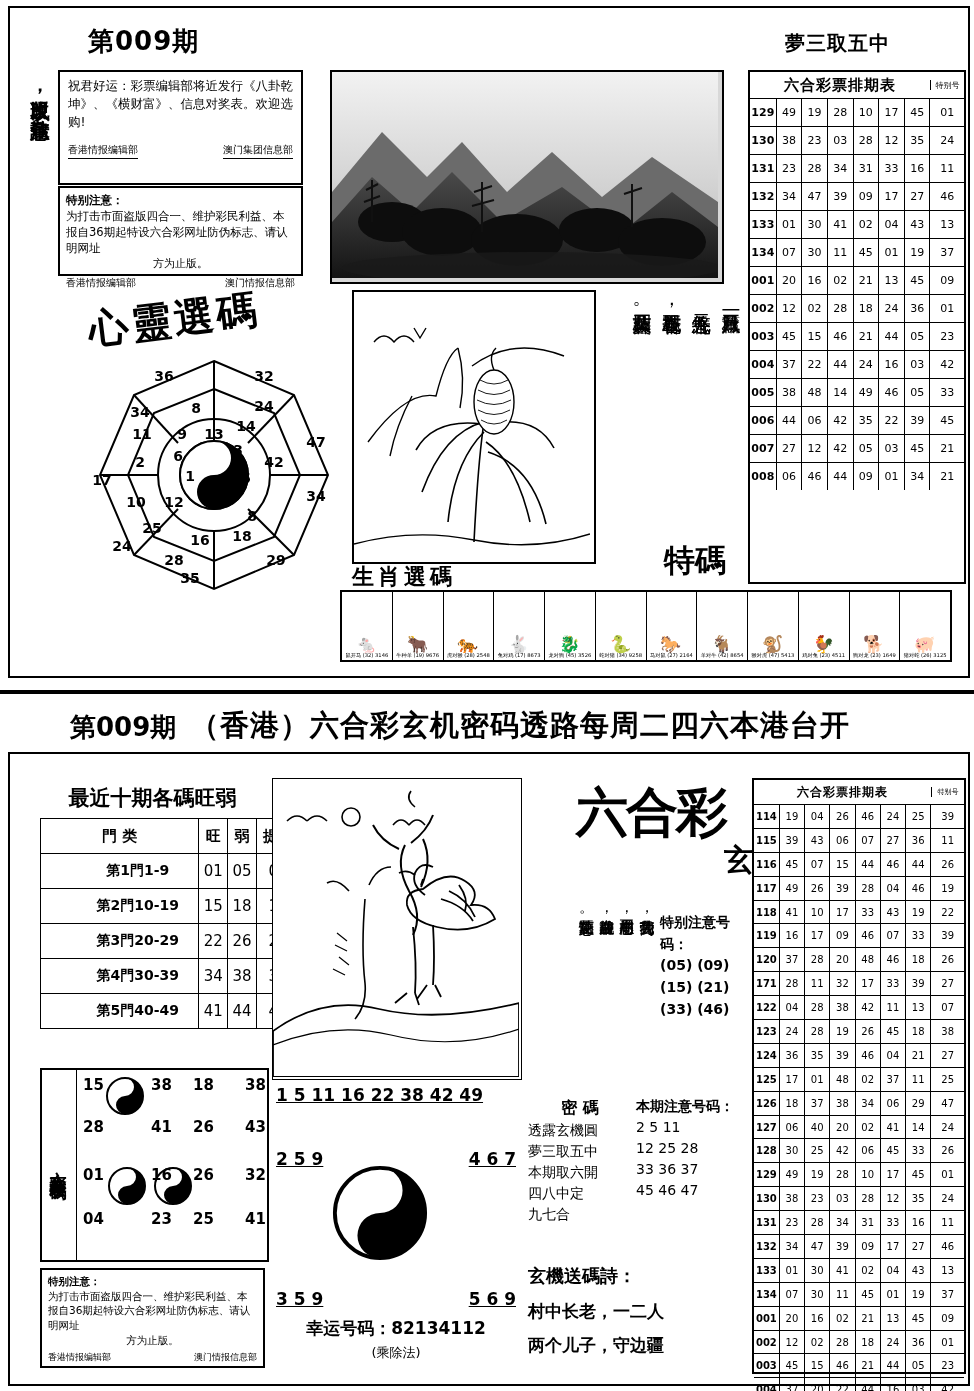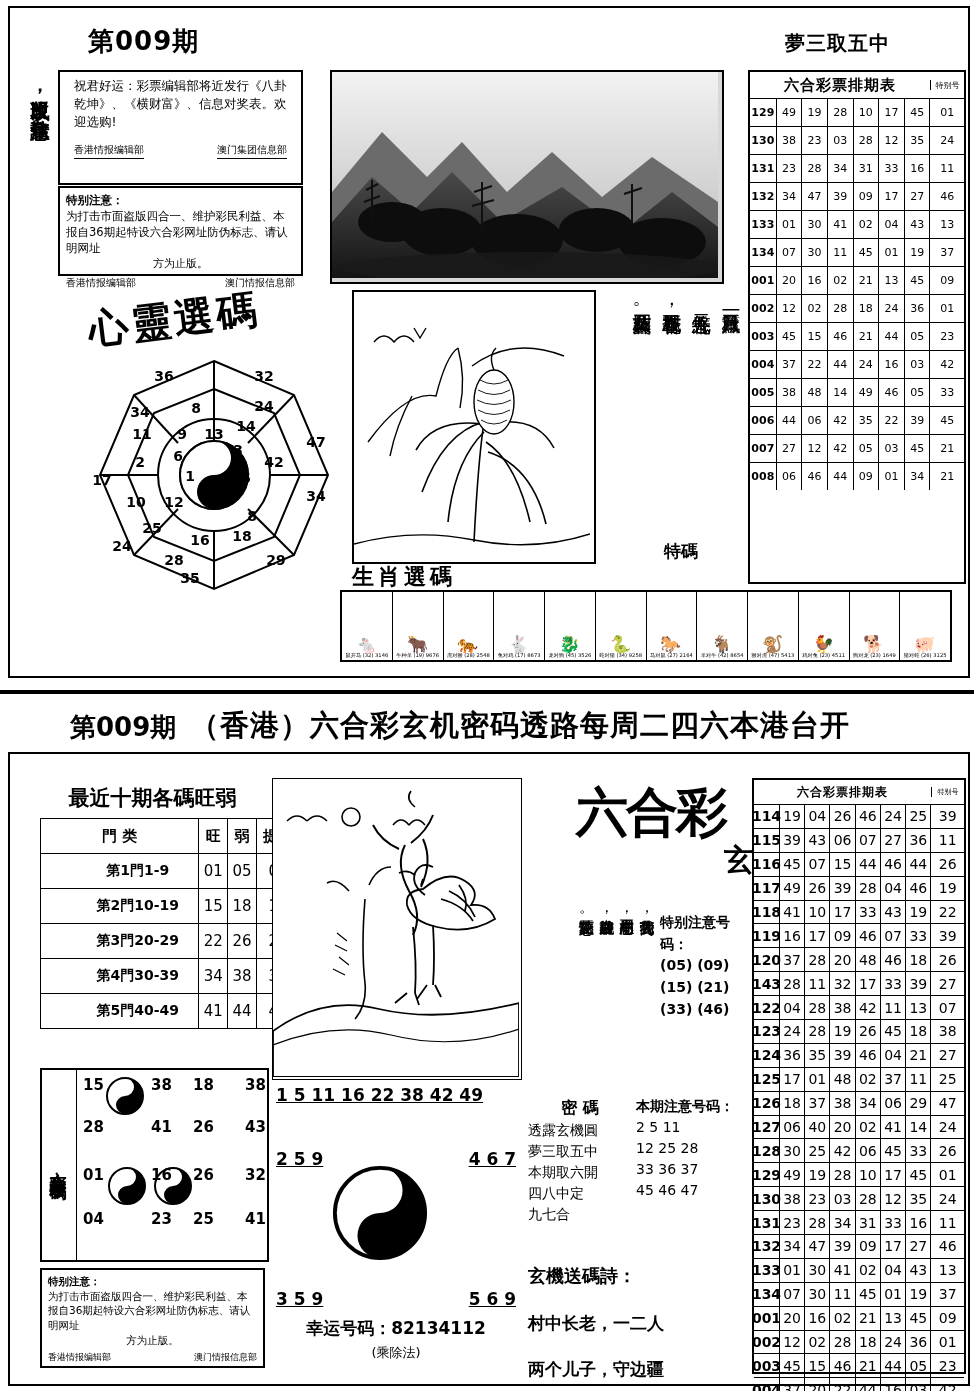--- a/index.html
+++ b/index.html
@@ -15,21 +15,21 @@
   #top-panel{left:8px;top:6px;width:958px;height:668px;}
   #issue-top{left:88px;top:24px;font-size:26px;font-weight:bold;letter-spacing:1px;}
   #title-top{left:300px;top:10px;font-size:52px;font-weight:bold;letter-spacing:14px;
              font-family:"DejaVu Serif","Liberation Serif",serif;}
   #subtitle-top{left:785px;top:30px;font-size:20px;font-weight:bold;letter-spacing:1px;}
 
   #left-vert{left:12px;top:86px;width:40px;font-size:19px;line-height:1.25;font-weight:bold;
              writing-mode:vertical-rl;text-orientation:upright;height:250px;}
 
   #notice1{left:58px;top:70px;width:245px;height:115px;border:2px solid #000;font-size:12.5px;
-           line-height:1.45;padding:5px 14px;box-sizing:border-box;}
+           line-height:1.45;padding:5px 8px;box-sizing:border-box;}
   #notice1 .sig{display:flex;justify-content:space-between;font-size:10px;margin-top:12px;}
   #notice1 .sig span{border-bottom:1px solid #000;}
 
   #notice2{left:58px;top:186px;width:245px;height:90px;border:2px solid #000;font-size:11.5px;
            line-height:1.4;padding:4px 6px;box-sizing:border-box;}
   #notice2 .stop{text-align:center;font-size:11px;}
   #notice2 .sig{display:flex;justify-content:space-between;font-size:10px;margin-top:4px;}
 
   #photo{left:330px;top:70px;width:390px;height:210px;border:2px solid #000;overflow:hidden;
          background:#d8d8d8;}
@@ -39,21 +39,21 @@
 
   #bagua{left:78px;top:355px;width:272px;height:272px;}
 
   #plant{left:352px;top:290px;width:240px;height:270px;border:2px solid #000;background:#fff;}
   #zodiac-label{left:352px;top:562px;font-size:22px;font-weight:bold;letter-spacing:4px;
                 font-family:"DejaVu Serif","Liberation Serif",serif;}
 
   #poem{left:598px;top:300px;width:146px;height:250px;display:flex;flex-direction:row-reverse;gap:4px;}
   .pcol{writing-mode:vertical-rl;text-orientation:upright;font-size:19px;line-height:1.35;
         font-family:"DejaVu Serif","Liberation Serif",serif;}
-  #tema{left:664px;top:540px;font-size:17px;font-weight:bold;font-family:"DejaVu Serif","Liberation Serif",serif;}
+  #tema{left:664px;top:540px;font-size:31px;font-weight:bold;font-family:"DejaVu Serif","Liberation Serif",serif;}
 
   
   #zodiac-strip{left:340px;top:590px;width:612px;height:72px;background:#000;padding:2px;box-sizing:border-box;}
   #zodiac-inner{display:flex;height:100%;background:#fff;}
   .zcell{flex:1;border-right:1px solid #000;display:flex;flex-direction:column;align-items:center;
          justify-content:flex-end;padding-bottom:1px;box-sizing:border-box;}
   .zcell:last-child{border-right:none;}
   .zani{font-size:17px;line-height:1;}
   .zlab{font-size:5.2px;line-height:1.15;text-align:center;}
 
@@ -123,26 +123,26 @@
 
   #special-note{left:660px;top:912px;width:86px;font-size:14px;line-height:1.55;font-weight:bold;}
 
   #mima{left:528px;top:1096px;width:104px;font-size:14px;line-height:1.5;}
   #mima .h{font-size:16px;font-weight:bold;text-align:center;}
   #benqi{left:636px;top:1096px;width:110px;font-size:14px;line-height:1.5;}
   #benqi .h{font-size:14px;font-weight:bold;}
 
   #xuanji{left:528px;top:1262px;width:220px;font-size:18px;font-weight:bold;line-height:1.55;
           font-family:"DejaVu Serif","Liberation Serif",serif;}
-  #xuanji .poem{font-size:17px;font-weight:bold;margin-top:20px;}
+  #xuanji .poem{font-size:17px;font-weight:bold;margin-top:8px;}
 
   
   #sched-bot{left:752px;top:778px;width:210px;height:592px;border:2px solid #000;background:#fff;}
   #sched-bot-hd{height:24px;border-bottom:1px solid #000;display:flex;align-items:center;position:relative;}
-  .srow2{display:flex;height:22.9px;border-bottom:1px solid #000;font-size:14px;}
+  .srow2{display:flex;height:22.9px;border-bottom:1px solid #000;font-size:10px;}
   .srow2:last-child{border-bottom:none;}
   .sc2{border-right:1px solid #000;display:flex;align-items:center;justify-content:center;}
   .sc2.issue{width:25px;font-weight:bold;}
   .sc2.num{width:24.5px;}
   .sc2.sp{width:33px;border-right:none;}
 </style>
 </head>
 <body>
 
 <div class="page">
@@ -780,21 +780,21 @@
           <div class="sc2 issue">120</div>
           <div class="sc2 num">37</div>
           <div class="sc2 num">28</div>
           <div class="sc2 num">20</div>
           <div class="sc2 num">48</div>
           <div class="sc2 num">46</div>
           <div class="sc2 num">18</div>
           <div class="sc2 sp">26</div>
         </div>
         <div class="srow2">
-          <div class="sc2 issue">143</div>
+          <div class="sc2 issue">171</div>
           <div class="sc2 num">28</div>
           <div class="sc2 num">11</div>
           <div class="sc2 num">32</div>
           <div class="sc2 num">17</div>
           <div class="sc2 num">33</div>
           <div class="sc2 num">39</div>
           <div class="sc2 sp">27</div>
         </div>
         <div class="srow2">
           <div class="sc2 issue">122</div>

